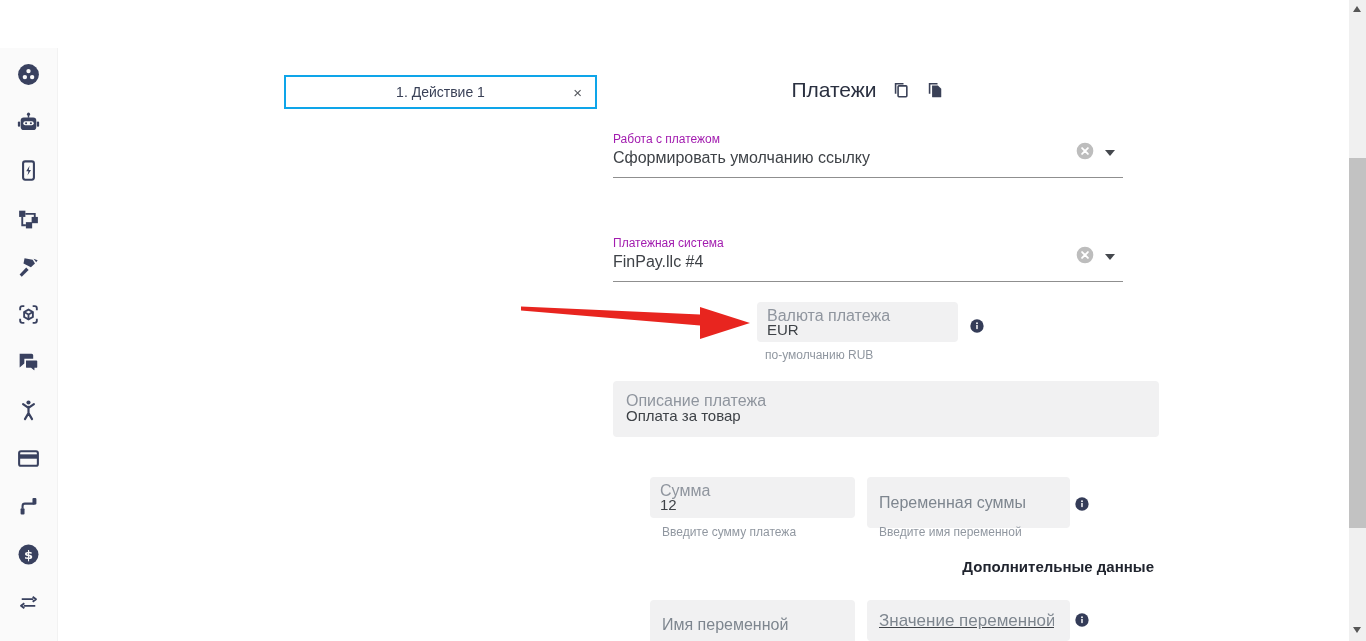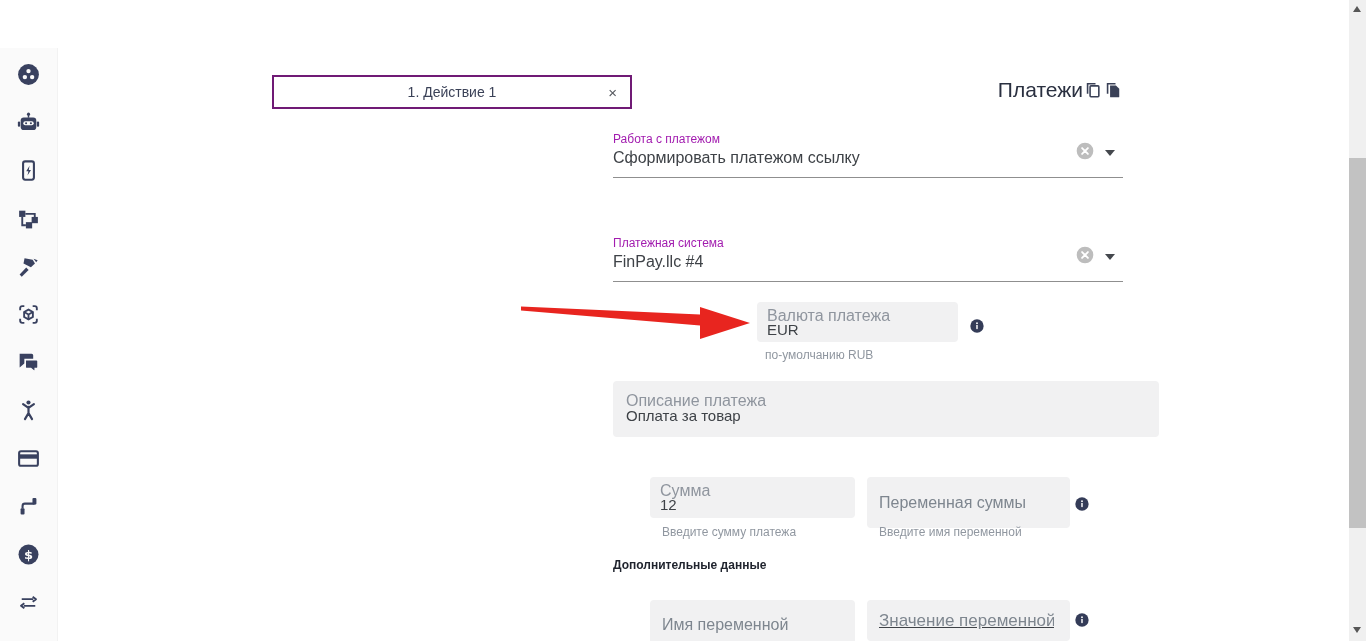--- a/index.html
+++ b/index.html
@@ -22,26 +22,26 @@
   .sb-up{position:absolute;left:4px;top:6px;width:0;height:0;border-left:4.5px solid transparent;border-right:4.5px solid transparent;border-bottom:6px solid #565656;}
   .sb-down{position:absolute;left:4px;bottom:8px;width:0;height:0;border-left:4.5px solid transparent;border-right:4.5px solid transparent;border-top:6px solid #565656;}
   .sb-thumb{position:absolute;left:0;top:158px;width:17px;height:370px;background:#c2c2c2;}
 
   
   .sidebar{position:absolute;left:0;top:48px;width:57px;height:593px;background:#fafafa;border-right:1px solid #f2f2f2;}
   .side-item{position:absolute;left:16px;width:25px;height:25px;color:#39415f;cursor:pointer;}
   .side-item svg{width:25px;height:25px;display:block;}
 
   
-  .action-tab{position:absolute;left:272px;top:75px;width:360px;height:34px;border:2px solid #701a75;background:#fff;
+  .action-tab{position:absolute;left:284px;top:75px;width:313px;height:34px;border:2px solid #0ea5e9;background:#fff;
               display:flex;align-items:center;justify-content:center;box-sizing:border-box;cursor:pointer;}
   .action-tab-label{font-size:14px;color:#3a4157;}
   .action-tab-close{position:absolute;right:13px;top:8px;font-size:15px;color:#55585e;cursor:pointer;line-height:1;}
 
-  .title-row{position:absolute;left:613px;top:76px;width:510px;height:28px;display:flex;align-items:center;justify-content:flex-end;gap:0;}
+  .title-row{position:absolute;left:613px;top:76px;width:510px;height:28px;display:flex;align-items:center;justify-content:center;gap:14px;}
   .panel-title{margin:0;font-size:21px;font-weight:400;color:#2a3040;}
   .title-icon{width:20px;height:20px;color:#3a4157;cursor:pointer;}
   .title-icon svg{width:20px;height:20px;display:block;}
 
   .select-field{position:absolute;left:613px;width:510px;height:47px;border-bottom:1px solid #8f8f8f;cursor:pointer;}
   .sf-label{position:absolute;left:0;top:2px;font-size:12px;color:#a21caf;}
   .sf-value{position:absolute;left:0;top:19px;font-size:16px;color:#3e4247;}
   .clear-btn{position:absolute;right:28px;top:11px;width:20px;height:20px;cursor:pointer;}
   .caret{position:absolute;right:8px;top:20px;width:0;height:0;border-left:5px solid transparent;border-right:5px solid transparent;border-top:6px solid #45484e;cursor:pointer;}
 
@@ -62,22 +62,22 @@
   .amountvar-box{left:867px;top:477px;width:203px;height:51px;}
   .varname-box{left:650px;top:600px;width:205px;height:49px;}
   .varvalue-box{left:867px;top:600px;width:203px;height:41px;}
 
   .info-btn{position:absolute;width:16px;height:16px;cursor:pointer;}
   .info-btn svg{width:16px;height:16px;display:block;}
   .info-1{left:969px;top:318px;}
   .info-2{left:1074px;top:496px;}
   .info-3{left:1074px;top:612px;}
 
-  .extra-heading{position:absolute;left:613px;top:558px;width:510px;text-align:left;
-                 font-size:12px;font-weight:bold;color:#20242e;}
+  .extra-heading{position:absolute;left:644px;top:558px;width:510px;text-align:right;
+                 font-size:15px;font-weight:bold;color:#20242e;}
 
   .red-arrow{position:absolute;left:512px;top:293px;width:250px;height:56px;pointer-events:none;}
 </style>
 </head>
 <body>
 
 <div class="stage">
 
 
   <div class="scrollbar">
@@ -194,21 +194,21 @@
       <span class="title-icon">
         <svg viewBox="0 0 24 24">
             <path d="M8.5 6.5 h7 l4 4 V20 q0 .8 -.8 .8 H9.3 q-.8 0 -.8 -.8 z" fill="currentColor"></path>
             <path d="M5.5 16.5 V4.5 h9.5" fill="none" stroke="currentColor" stroke-width="1.9"></path>
           </svg>
       </span>
     </div>
 
     <div class="select-field" style="top:130px">
       <span class="sf-label">Работа с платежом</span>
-      <span class="sf-value">Сформировать платежом ссылку</span>
+      <span class="sf-value">Сформировать умолчанию ссылку</span>
       <span class="clear-btn">
         <svg viewBox="0 0 24 24">
             <circle cx="12" cy="12" r="10" fill="#bdbdbd"></circle>
             <path d="M8.5 8.5 L15.5 15.5 M15.5 8.5 L8.5 15.5" stroke="#fff" stroke-width="2.2" stroke-linecap="round"></path>
           </svg>
       </span>
       <span class="caret"></span>
     </div>
 
     <div class="select-field" style="top:234px">

